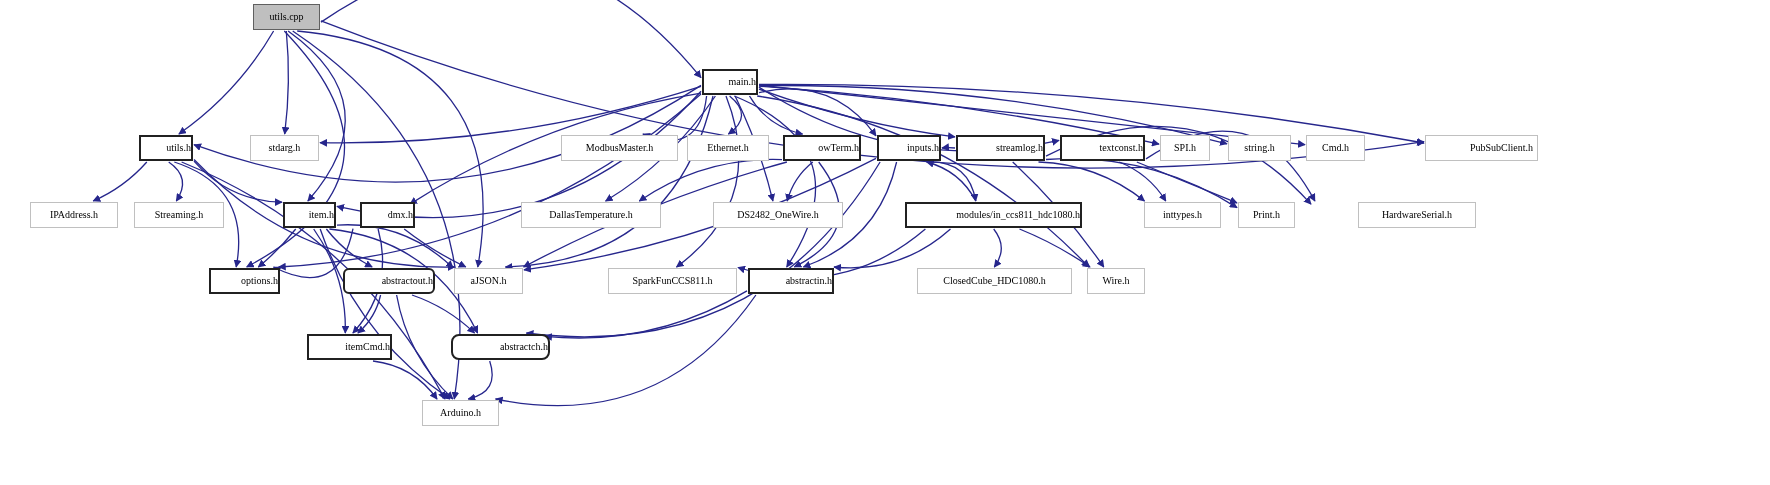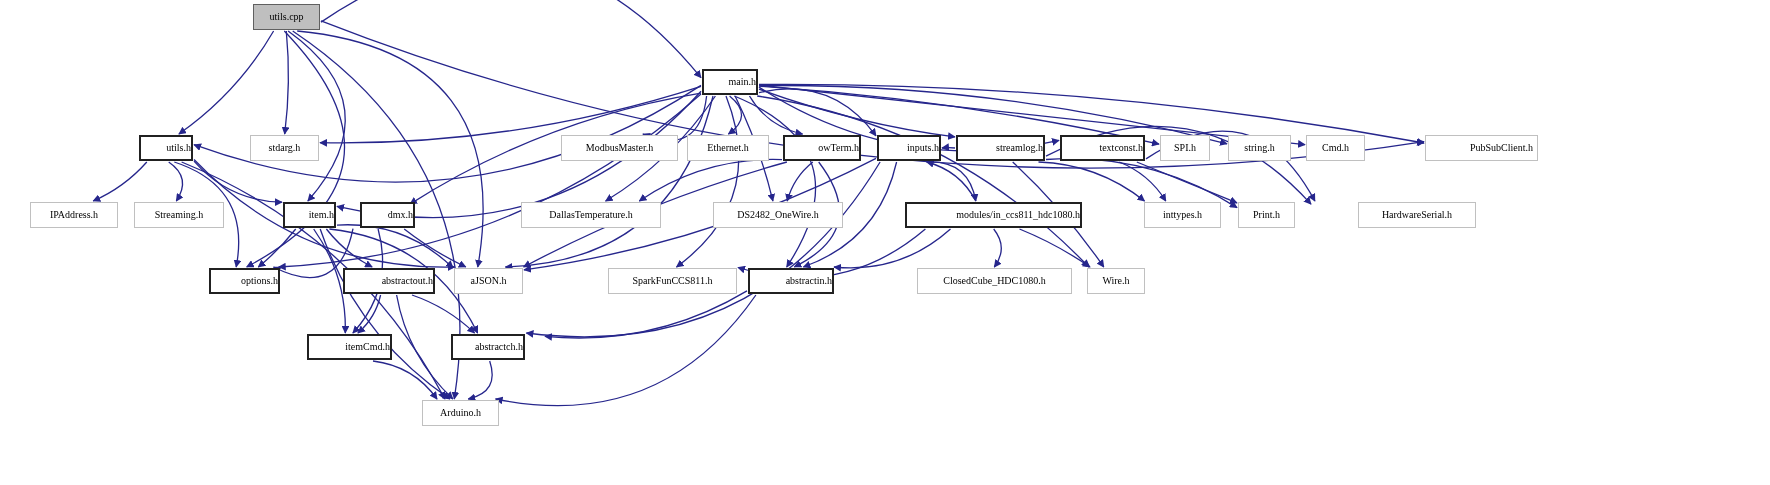--- a/index.html
+++ b/index.html
@@ -176,41 +176,41 @@
       </div>
       <div class="node external" style="left: 1238px; top: 202px; width: 57px; height: 26px;">
         <span class="lbl">Print.h</span>
       </div>
       <div class="node external" style="left: 1312px; top: 202px; width: 118px; height: 26px; margin-left: 46px;">
         <span class="lbl">HardwareSerial.h</span>
       </div>
       <div class="node internal" style="left: 209px; top: 268px; width: 71px; height: 26px;">
         <span class="lbl">options.h</span>
       </div>
-      <div class="node internal" style="left: 343px; top: 268px; width: 92px; height: 26px;">
+      <div class="node internal" style="left: 343px; top: 268px; width: 92px; height: 26px; border-radius: 6px;">
         <span class="lbl">abstractout.h</span>
       </div>
       <div class="node external" style="left: 454px; top: 268px; width: 69px; height: 26px;">
         <span class="lbl">aJSON.h</span>
       </div>
       <div class="node external" style="left: 608px; top: 268px; width: 129px; height: 26px;">
         <span class="lbl">SparkFunCCS811.h</span>
       </div>
       <div class="node internal" style="left: 748px; top: 268px; width: 86px; height: 26px;">
         <span class="lbl">abstractin.h</span>
       </div>
       <div class="node external" style="left: 917px; top: 268px; width: 155px; height: 26px;">
         <span class="lbl">ClosedCube_HDC1080.h</span>
       </div>
       <div class="node external" style="left: 1087px; top: 268px; width: 58px; height: 26px;">
         <span class="lbl">Wire.h</span>
       </div>
       <div class="node internal" style="left: 307px; top: 334px; width: 85px; height: 26px;">
         <span class="lbl">itemCmd.h</span>
       </div>
-      <div class="node internal" style="left: 451px; top: 334px; width: 74px; height: 26px;">
+      <div class="node internal" style="left: 451px; top: 334px; width: 99px; height: 26px; border-radius: 8px;">
         <span class="lbl">abstractch.h</span>
       </div>
       <div class="node external" style="left: 422px; top: 400px; width: 77px; height: 26px;">
         <span class="lbl">Arduino.h</span>
       </div>
     </div>
 </div>
 
 </body></html>

